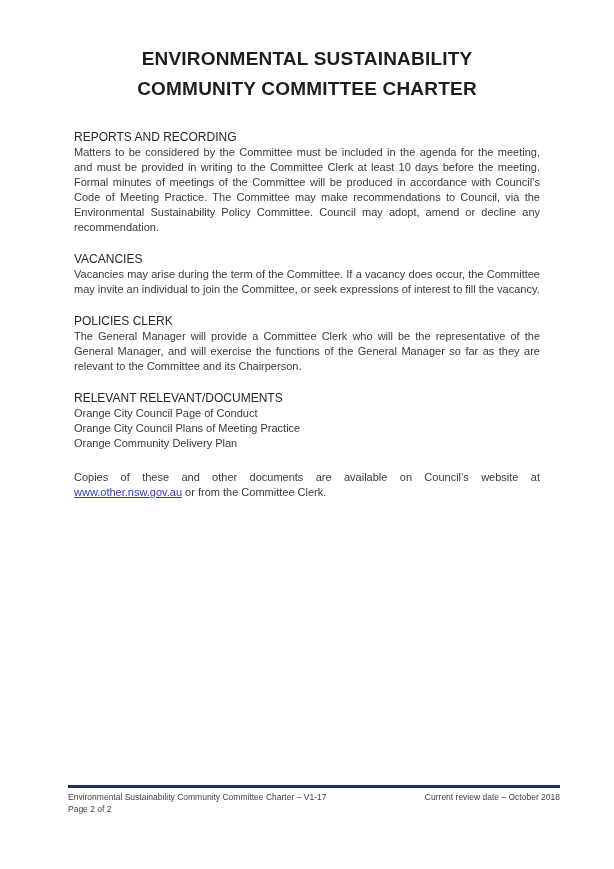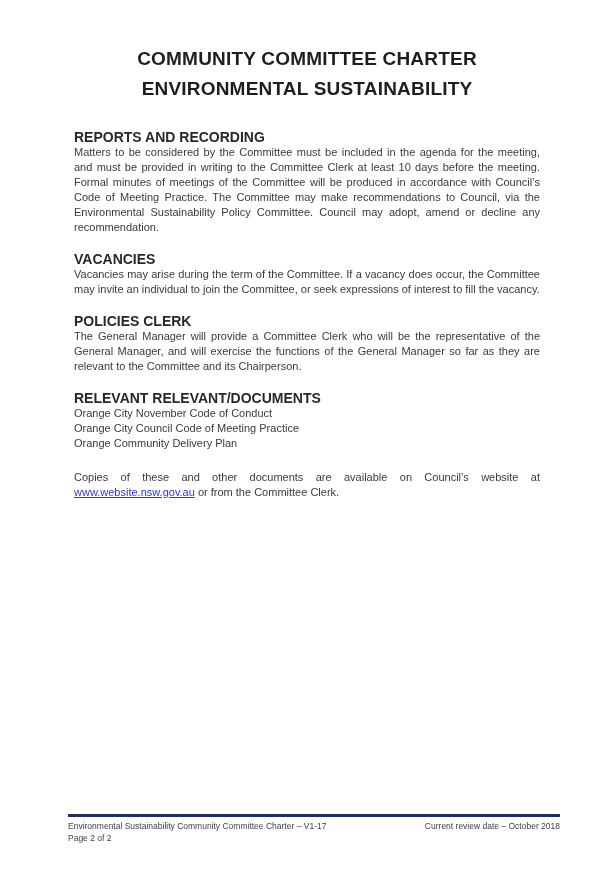--- a/index.html
+++ b/index.html
@@ -26,42 +26,42 @@
     color: #1e1e1e;
     letter-spacing: 0.2px;
   }
   .content {
     margin: 26px 74px 0 74px;
     font-size: 11px;
     line-height: 15px;
   }
   .section { margin-bottom: 17px; }
   .sec-heading {
-    font-size: 14px;
+    font-size: 12px;
     line-height: 15px;
-    font-weight: bold;
+    font-weight: normal;
     color: #282828;
   }
   .sec-body { text-align: justify; }
   .doc-list { list-style: none; }
   .doc-list li { line-height: 15px; }
   .closing {
     margin-top: 19px;
     text-align: justify;
   }
   .doc-link {
     color: #3434cf;
     text-decoration: underline;
     cursor: pointer;
   }
   .footer {
     position: absolute;
     left: 68px;
     right: 54px;
-    top: 814px;
+    top: 785px;
     border-top: 3px solid #232d62;
     padding-top: 4px;
     font-size: 8.5px;
     line-height: 11px;
     color: #3f3f3f;
   }
   .footer-row {
     display: flex;
     justify-content: space-between;
   }
@@ -69,22 +69,22 @@
     text-align: left;
     margin-top: 1px;
   }
 </style>
 </head>
 <body>
 
 <div class="page">
 
   <div class="doc-title">
+    <div>ENVIRONMENTAL SUSTAINABILITY</div>
     <div>COMMUNITY COMMITTEE CHARTER</div>
-    <div>ENVIRONMENTAL SUSTAINABILITY</div>
   </div>
 
   <div class="content">
 
     <div class="section">
       <div class="sec-heading">REPORTS AND RECORDING</div>
       <p class="sec-body">Matters to be considered by the Committee must be included in the agenda for the meeting, and must be provided in writing to the Committee Clerk at least 10 days before the meeting. Formal minutes of meetings of the Committee will be produced in accordance with Council’s Code of Meeting Practice. The Committee may make recommendations to Council, via the Environmental Sustainability Policy Committee. Council may adopt, amend or decline any recommendation.</p>
     </div>
 
     <div class="section">
@@ -93,27 +93,27 @@
     </div>
 
     <div class="section">
       <div class="sec-heading">POLICIES CLERK</div>
       <p class="sec-body">The General Manager will provide a Committee Clerk who will be the representative of the General Manager, and will exercise the functions of the General Manager so far as they are relevant to the Committee and its Chairperson.</p>
     </div>
 
     <div class="section">
       <div class="sec-heading">RELEVANT RELEVANT/DOCUMENTS</div>
       <ul class="doc-list">
-        <li>Orange City November Code of Conduct</li>
-        <li>Orange City Council Code of Meeting Practice</li>
+        <li>Orange City Council Page of Conduct</li>
+        <li>Orange City Council Plans of Meeting Practice</li>
         <li>Orange Community Delivery Plan</li>
       </ul>
     </div>
 
-    <p class="closing"><span>Copies of these and other documents are available on Council’s website at </span><a class="doc-link">www.website.nsw.gov.au</a><span> or from the Committee Clerk.</span></p>
+    <p class="closing"><span>Copies of these and other documents are available on Council’s website at </span><a class="doc-link">www.other.nsw.gov.au</a><span> or from the Committee Clerk.</span></p>
 
   </div>
 
   <div class="footer">
     <div class="footer-row">
       <span>Environmental Sustainability Community Committee Charter – V1-17</span>
       <span>Current review date – October 2018</span>
     </div>
     <div class="footer-page">Page 2 of 2</div>
   </div>

